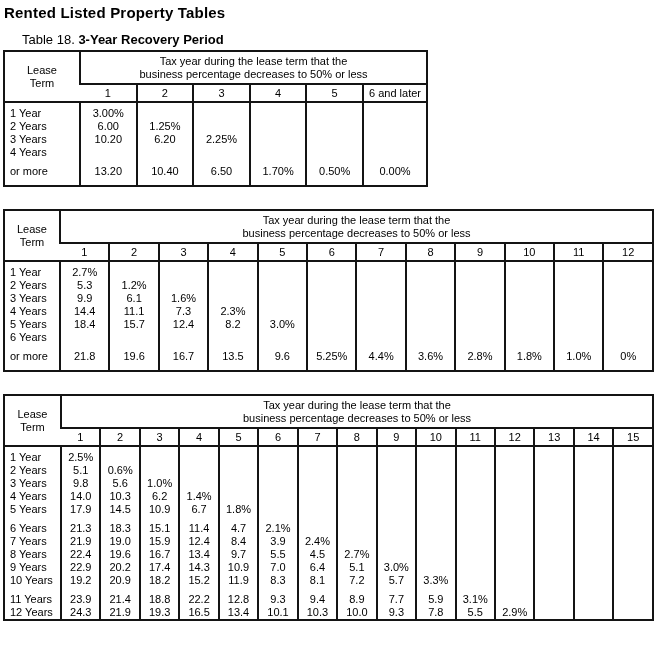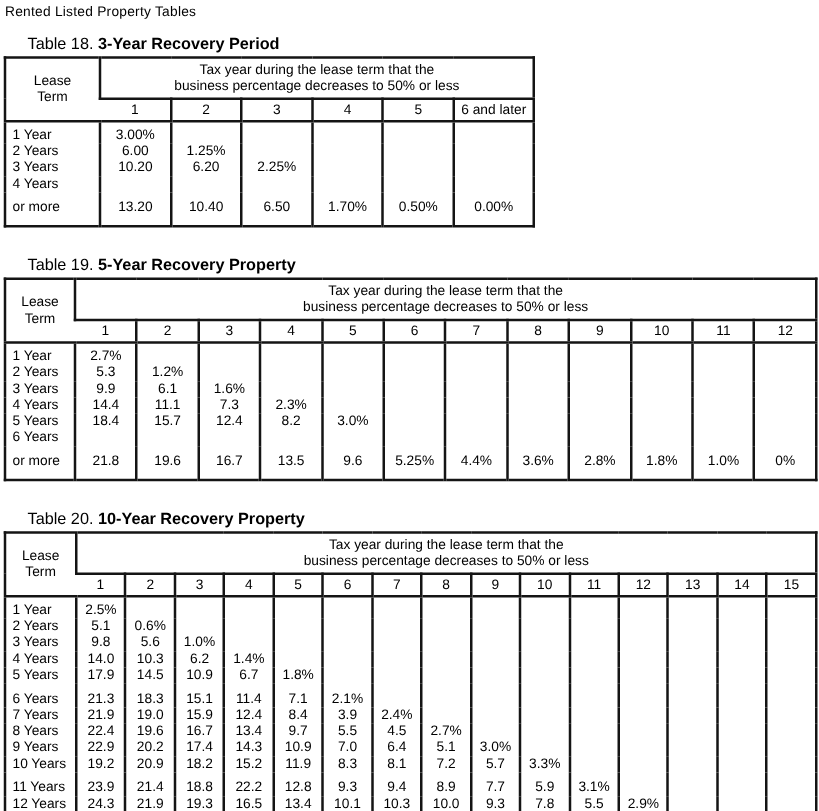--- a/index.html
+++ b/index.html
@@ -4,21 +4,21 @@
 <style>
   html,body{margin:0;padding:0;background:#ffffff;}
   body{
     width:655px;height:649px;
     font-family:"Liberation Sans","DejaVu Sans",sans-serif;
     color:#000;
     -webkit-font-smoothing:antialiased;
   }
   .page{padding:4px 3px 0 3px;}
   .page-title{
-    font-size:11px;font-weight:normal;margin:0 0 11px 1px;letter-spacing:.2px;
+    font-size:15px;font-weight:bold;margin:0 0 11px 1px;letter-spacing:.2px;
   }
   .tbl-caption{font-size:13px;margin:0 0 3px 19px;}
   .tbl-caption .cap-prefix{font-weight:normal;}
   .tbl-caption .cap-title{font-weight:bold;}
   .tbl-block{margin-bottom:22px;}
   .tbl-block:last-child{margin-bottom:0;}
 
   table.rt{
     border-collapse:collapse;table-layout:fixed;
     border:2px solid #141414;background:#fff;
@@ -135,21 +135,20 @@
               <td class="val">10.40</td>
               <td class="val">6.50</td>
               <td class="val">1.70%</td>
               <td class="val">0.50%</td>
               <td class="val">0.00%</td>
             </tr>
           </tbody>
         </table>
       </div>
       <div class="tbl-block">
-        <div class="tbl-caption"><span class="cap-prefix">Table 19. </span><span class="cap-title">5-Year Recovery Property</span></div>
         <table class="rt t1">
           <colgroup>
             <col class="c-lease">
             <col class="c-data">
             <col class="c-data">
             <col class="c-data">
             <col class="c-data">
             <col class="c-data">
             <col class="c-data">
             <col class="c-data">
@@ -288,21 +287,20 @@
               <td class="val">3.6%</td>
               <td class="val">2.8%</td>
               <td class="val">1.8%</td>
               <td class="val">1.0%</td>
               <td class="val">0%</td>
             </tr>
           </tbody>
         </table>
       </div>
       <div class="tbl-block">
-        <div class="tbl-caption"><span class="cap-prefix">Table 20. </span><span class="cap-title">10-Year Recovery Property</span></div>
         <table class="rt t2">
           <colgroup>
             <col class="c-lease">
             <col class="c-data">
             <col class="c-data">
             <col class="c-data">
             <col class="c-data">
             <col class="c-data">
             <col class="c-data">
             <col class="c-data">
@@ -434,21 +432,21 @@
               <td class="val">&nbsp;</td>
               <td class="val">&nbsp;</td>
               <td class="val">&nbsp;</td>
             </tr>
             <tr class="gap">
               <td class="lease">6 Years</td>
               <td class="val">21.3</td>
               <td class="val">18.3</td>
               <td class="val">15.1</td>
               <td class="val">11.4</td>
-              <td class="val">7.1</td>
+              <td class="val">4.7</td>
               <td class="val">2.1%</td>
               <td class="val">&nbsp;</td>
               <td class="val">&nbsp;</td>
               <td class="val">&nbsp;</td>
               <td class="val">&nbsp;</td>
               <td class="val">&nbsp;</td>
               <td class="val">&nbsp;</td>
               <td class="val">&nbsp;</td>
               <td class="val">&nbsp;</td>
               <td class="val">&nbsp;</td>

